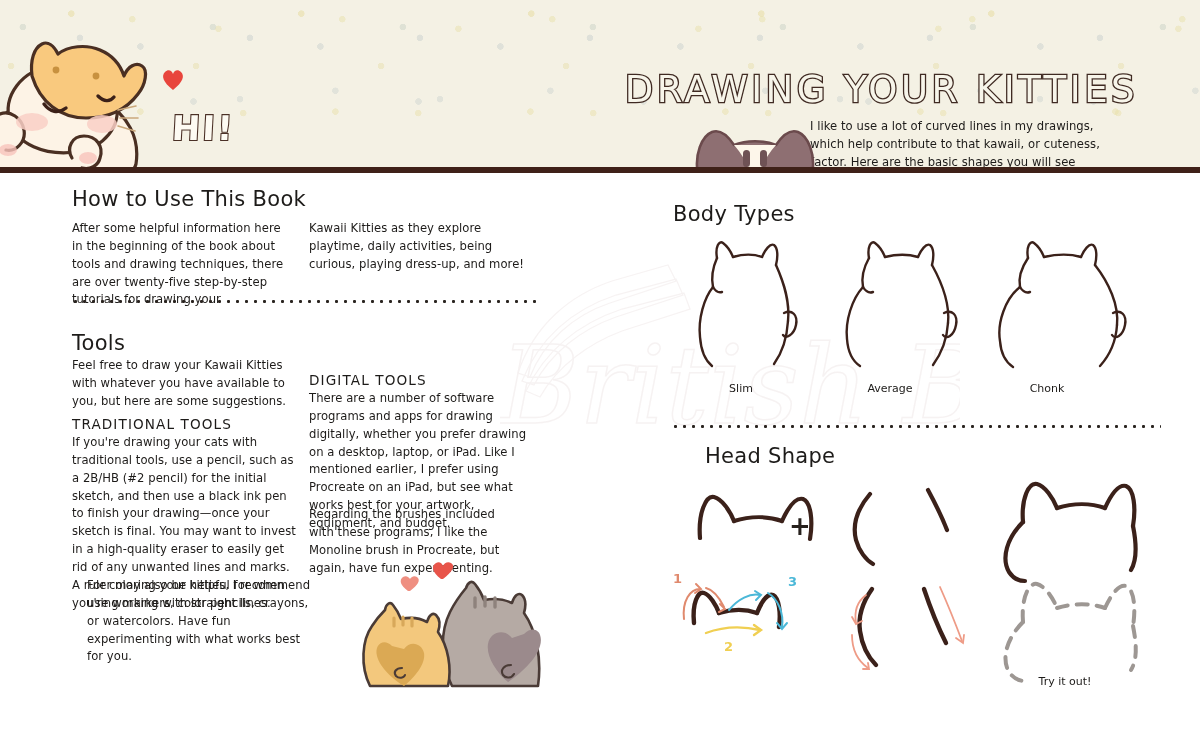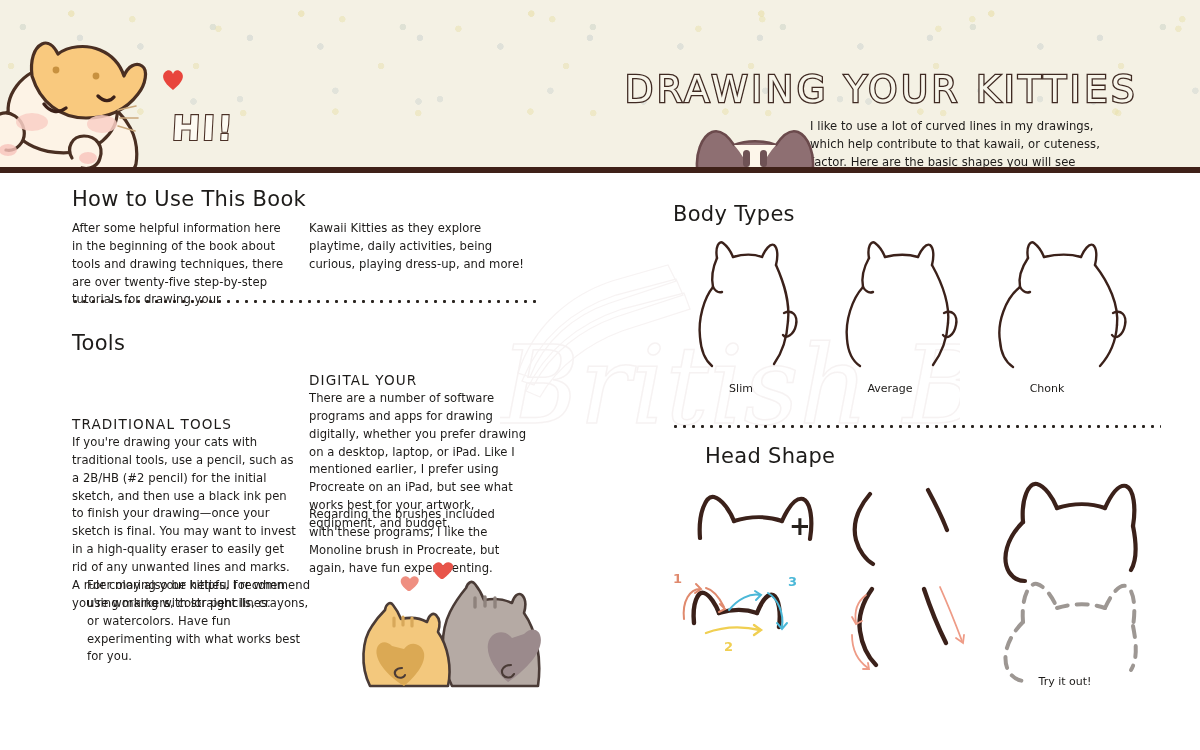--- a/index.html
+++ b/index.html
@@ -175,26 +175,27 @@
 
     <h2 class="sec" style="position:absolute;left:72px;top:14px;">How to Use This Book</h2>
 
     <div class="body-txt" style="position:absolute;left:72px;top:47px;width:222px;">After some helpful information here in the beginning of the book about tools and drawing techniques, there are over twenty-five step-by-step tutorials for drawing your</div>
     <div class="body-txt" style="position:absolute;left:309px;top:47px;width:218px;">Kawaii Kitties as they explore playtime, daily activities, being curious, playing dress-up, and more!</div>
 
     <div class="dotline" style="position:absolute;left:71px;top:127px;width:470px;"></div>
 
     <h2 class="sec" style="position:absolute;left:72px;top:158px;">Tools</h2>
 
+    <div class="body-txt" style="position:absolute;left:72px;top:184px;width:226px;">Feel free to draw your Kawaii Kitties with whatever you have available to you, but here are some suggestions.</div>
 
     <div class="sub-head" style="position:absolute;left:72px;top:243px;">TRADITIONAL TOOLS</div>
     <div class="body-txt" style="position:absolute;left:72px;top:261px;width:228px;">If you're drawing your cats with traditional tools, use a pencil, such as a 2B/HB (#2 pencil) for the initial sketch, and then use a black ink pen to finish your drawing—once your sketch is final. You may want to invest in a high-quality eraser to easily get rid of any unwanted lines and marks. A ruler may also be helpful for when you're working with straight lines.</div>
     <div class="body-txt" style="position:absolute;left:87px;top:404px;width:228px;">For coloring your kitties, I recommend using markers, color pencils, crayons, or watercolors. Have fun experimenting with what works best for you.</div>
 
-    <div class="sub-head" style="position:absolute;left:309px;top:199px;">DIGITAL YOUR</div>
+    <div class="sub-head" style="position:absolute;left:309px;top:199px;">DIGITAL TOOLS</div>
     <div class="body-txt" style="position:absolute;left:309px;top:217px;width:218px;">There are a number of software programs and apps for drawing digitally, whether you prefer drawing on a desktop, laptop, or iPad. Like I mentioned earlier, I prefer using Procreate on an iPad, but see what works best for your artwork, equipment, and budget.</div>
     <div class="body-txt" style="position:absolute;left:309px;top:333px;width:206px;">Regarding the brushes included with these programs, I like the Monoline brush in Procreate, but again, have fun experimenting.</div>
 
     <svg class="ill" style="left:348px;top:385px;" width="210" height="135" viewBox="0 0 210 135">
 
       <path d="M60 33 C52 27 51 22 55 19 C58 17 61 19 62 21 C63 19 66 17 69 19 C73 22 70 27 62 33 Z" fill="#ef8f81"></path>
       <path d="M93 21 C84 14 83 8 88 5 C91 3 94 5 95 8 C96 5 100 3 103 5 C108 8 104 14 95 21 Z" fill="#e8544a"></path>
 
       <g>
         <path d="M104 128 C92 104 92 74 102 54 C108 42 113 36 118 30 C120 24 124 22 127 26 C131 31 134 36 136 42 C146 40 156 41 164 45 C166 38 170 34 174 37 C178 41 178 48 176 55 C188 72 194 100 190 128 Z" fill="#b5aaa4" stroke="#4a3b36" stroke-width="2.6" stroke-linejoin="round"></path>

